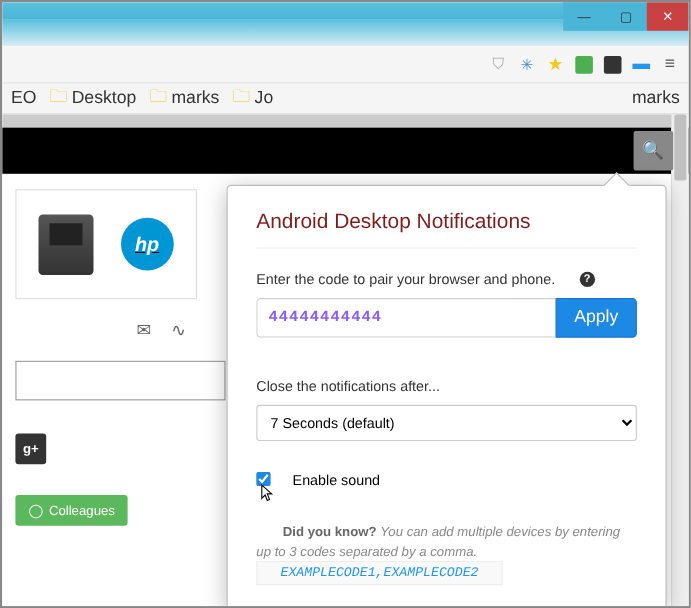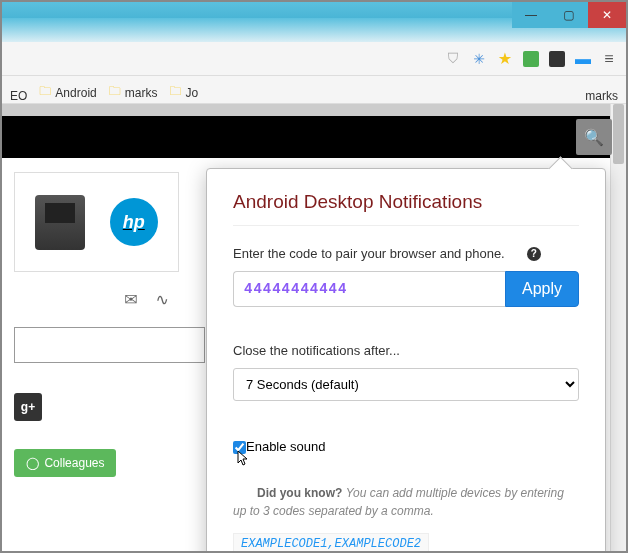--- a/index.html
+++ b/index.html
@@ -13,21 +13,21 @@
 .tabstrip { height: 24px; background: linear-gradient(#5bc0de, #d9eef5); }
 .toolbar { height: 34px; background: #f5f5f5; border-bottom: 1px solid #ddd; display: flex; align-items: center; justify-content: flex-end; padding: 0 8px; gap: 8px; }
 .toolbar-icon { width: 18px; height: 18px; display: flex; align-items: center; justify-content: center; }
 .star { color: #f5c518; font-size: 16px; }
 .shield { color: #aaa; font-size: 14px; }
 .net { color: #4a90d9; font-size: 14px; }
 .pocket { width: 16px; height: 16px; background: #333; border-radius: 2px; }
 .green { width: 16px; height: 16px; background: #4caf50; border-radius: 2px; }
 .chat { color: #2196f3; font-size: 16px; }
 .hamburger { font-size: 16px; color: #555; }
-.bookmarkbar { height: 28px; background: #f5f5f5; border-bottom: 1px solid #ddd; display: flex; align-items: flex-end; padding: 0 8px; gap: 12px; font-size: 12px; color: #333; }
+.bookmarkbar { height: 28px; background: #f5f5f5; border-bottom: 1px solid #ddd; display: flex; align-items: center; padding: 0 8px; gap: 12px; font-size: 16px; color: #333; }
 .bm { display: flex; align-items: center; gap: 4px; }
 .folder { color: #f5c518; }
 .bmright { margin-left: auto; }
 .page { position: relative; background: #fff; height: calc(100% - 102px); }
 .blackbar { position: absolute; top: 12px; left: 0; right: 0; height: 42px; background: #000; }
 .grayhdr { position: absolute; top: 0; left: 0; right: 0; height: 12px; background: #ccc; }
 .searchicon { position: absolute; top: 15px; right: 14px; width: 36px; height: 36px; background: #888; display: flex; align-items: center; justify-content: center; color: #fff; border-radius: 2px; z-index: 5; }
 .leftcol { position: absolute; top: 68px; left: 12px; width: 165px; }
 .hpbox { border: 1px solid #ddd; background: #fff; height: 100px; display: flex; align-items: center; justify-content: space-around; padding: 8px; text-decoration: underline; }
 .printer { width: 50px; height: 55px; background: linear-gradient(#555,#333); border-radius: 4px; position: relative; }
@@ -43,29 +43,29 @@
 .popup { position: absolute; top: 64px; right: 20px; width: 400px; background: #fff; border: 1px solid #bbb; border-radius: 4px; box-shadow: 0 4px 20px rgba(0,0,0,0.25); padding: 22px 26px; z-index: 50; }
 .popup::before { content: ''; position: absolute; top: -9px; right: 36px; width: 16px; height: 16px; background: #fff; border-top: 1px solid #bbb; border-left: 1px solid #bbb; transform: rotate(45deg); }
 .ptitle { font-size: 19px; font-weight: normal; color: #7f1d1d; margin-bottom: 12px; }
 .phr { border: none; border-top: 1px solid #eee; margin-bottom: 20px; }
 .plabel { font-size: 13px; color: #333; margin-bottom: 10px; display: flex; align-items: center; gap: 22px; }
 .helpicon { width: 14px; height: 14px; background: #333; color: #fff; border-radius: 50%; display: inline-flex; align-items: center; justify-content: center; font-size: 10px; font-weight: bold; }
 .coderow { display: flex; margin-bottom: 36px; }
 .codein { flex: 1; border: 1px solid #ccc; border-right: none; border-radius: 4px 0 0 4px; padding: 8px 10px; color: #8b5cf6; font-family: 'Courier New', monospace; font-size: 14px; font-weight: bold; letter-spacing: 1px; }
 .applybtn { background: #1e88e5; color: #fff; border: 1px solid #1976d2; border-radius: 0 4px 4px 0; padding: 8px 16px; font-size: 16px; cursor: pointer; }
 .plabel2 { font-size: 13px; color: #333; margin-bottom: 10px; }
-.selectrow { margin-bottom: 38px; }
+.selectrow { }
 .sel { width: 100%; border: 1px solid #ccc; border-radius: 3px; padding: 7px 8px; font-size: 13px; background: #fff; }
-.chkrow { display: flex; align-items: flex-end; gap: 0; font-size: 13px; margin-bottom: 30px; position: relative; }
+.chkrow { display: flex; align-items: flex-start; gap: 20px; font-size: 13px; margin-bottom: 30px; position: relative; margin-top: 28px; }
 .chkrow input { accent-color: #1e88e5; }
 .cursor { position: absolute; top: 11px; left: 4px; font-size: 16px; pointer-events: none;}
 .didyou { font-size: 12px; color: #888; line-height: 1.5; }
 .didyou b { color: #666; font-style: normal; padding-left: 24px; }
 .didyou i { font-style: italic; }
-.codes { color: #2196f3; font-family: 'Courier New', monospace; font-style: italic; font-size: 12px; background: #f9f9f9; padding: 1px 7px; border: 1px solid #eee; display: inline-block; margin-top: 13px; }
+.codes { color: #2196f3; font-family: 'Courier New', monospace; font-style: italic; font-size: 12px; background: #f9f9f9; padding: 1px 21px; border: 1px solid #eee; display: inline-block; margin-top: 0; }
 .scrollbar { position: absolute; top: 102px; right: 0; bottom: 0; width: 16px; background: #f0f0f0; border-left: 1px solid #ddd; z-index: 3; }
 .scrollthumb { position: absolute; top: 0; left: 2px; right: 2px; height: 60px; background: #c0c0c0; border-radius: 2px; }
 .watermark { position: absolute; bottom: 8px; right: 20px; font-family: Georgia, serif; font-style: italic; font-size: 22px; color: #bbb; z-index: 2; }
 </style>
 </head>
 <body>
 
 <div class="titlebar"></div>
 <div class="winbtns">
   <div class="winbtn winmin">—</div>
@@ -85,21 +85,21 @@
       <div class="pocket"></div>
     </div>
   <div class="toolbar-icon chat">▬</div>
   <div class="toolbar-icon hamburger">≡</div>
 </div>
 
 <div class="bookmarkbar">
   <span>EO</span>
   <span class="bm">
       <span class="folder">🗀</span>
-      <span>Android</span>
+      <span>Desktop</span>
     </span>
   <span class="bm">
       <span class="folder">🗀</span>
       <span>marks</span>
     </span>
   <span class="bm">
       <span class="folder">🗀</span>
       <span>Jo</span>
     </span>
   <span class="bmright">marks</span>

